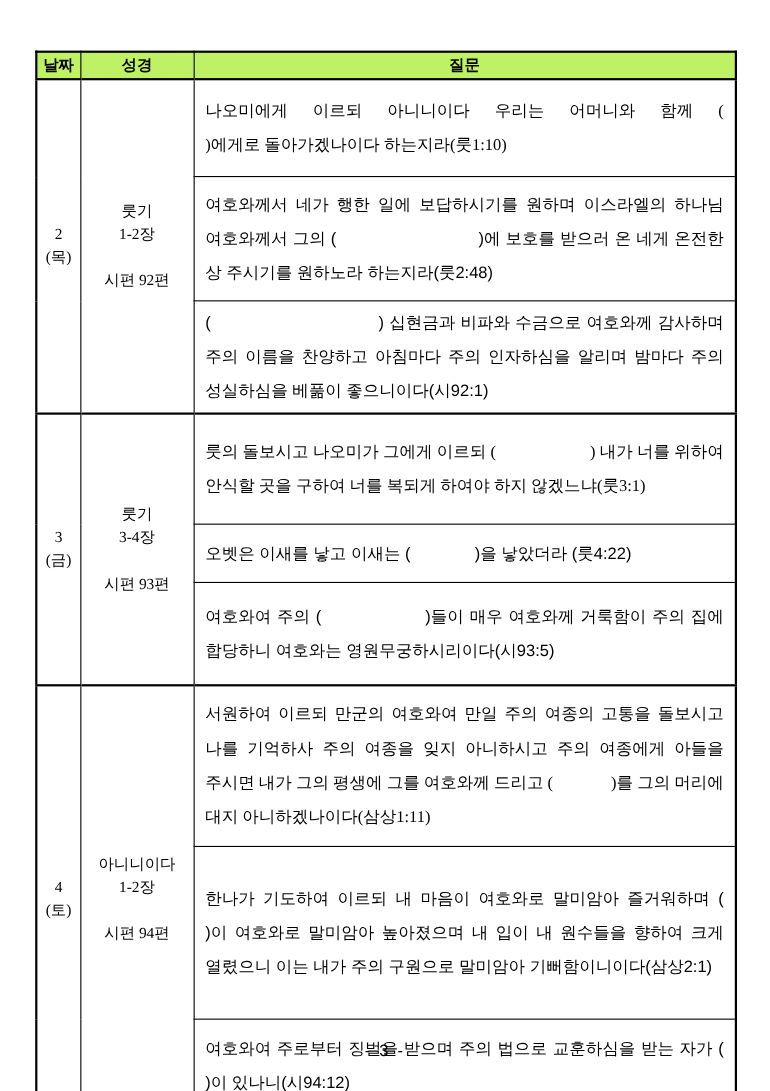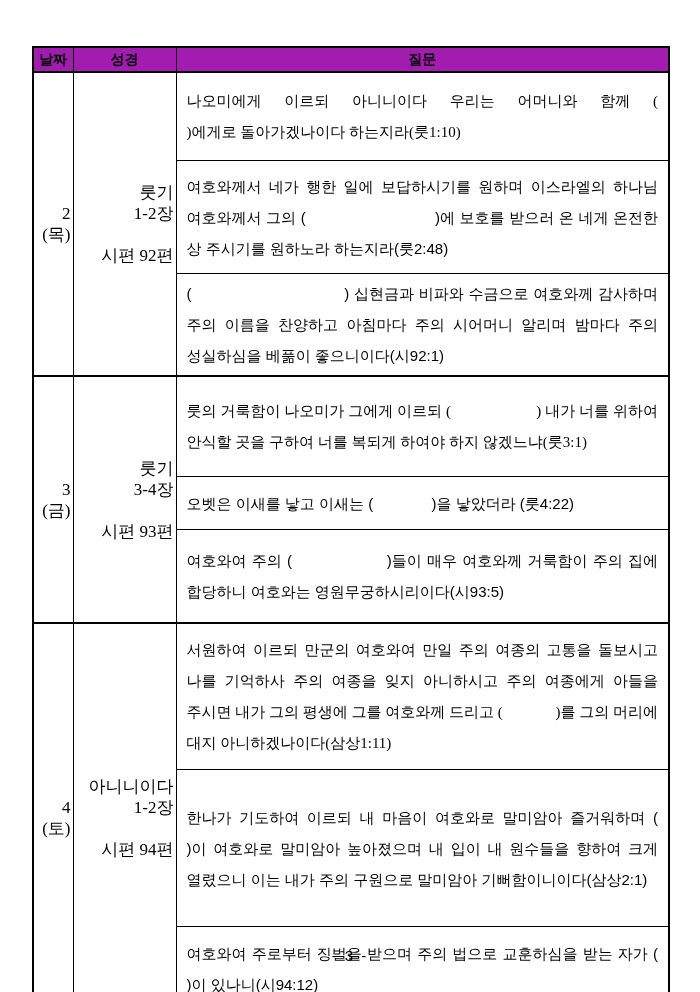--- a/index.html
+++ b/index.html
@@ -22,38 +22,38 @@
     top: 46px;
     width: 636px;
     border-collapse: collapse;
     table-layout: fixed;
     border: 2px solid #000;
   }
   col.c-date { width: 40px; }
   col.c-scripture { width: 103px; }
   col.c-question { width: 493px; }
   th {
-    background: #a21caf;
+    background: #bef264;
     border: 1px solid #000;
     border-bottom: 2px solid #000;
     font-size: 14px;
     font-weight: bold;
     height: 23px;
     padding: 0 2px;
     text-align: center;
     vertical-align: middle;
   }
   td {
     border: 1px solid #000;
     vertical-align: middle;
   }
   tr.group-start td { border-top: 2px solid #000; font-family: Liberation Serif, serif; }
   td.meta {
-    text-align: right;
-    font-size: 17px;
+    text-align: center;
+    font-size: 14px;
     line-height: 21px;
     padding: 2px;
   }
   td.meta .psalm { margin-top: 21px; }
   td.q {
     font-size: 15px;
     line-height: 31px;
     padding: 4px 10px;
     text-align: justify;
     text-justify: inter-word;
@@ -99,34 +99,34 @@
           <div>룻기</div>
           <div>1-2장</div>
           <div class="psalm">시편 92편</div>
         </td>
         <td class="q" style="height:79px">나오미에게 이르되 아니니이다 우리는 어머니와 함께 (                              )에게로 돌아가겠나이다 하는지라(룻1:10)</td>
       </tr>
       <tr>
         <td class="q" style="height:104px">여호와께서 네가 행한 일에 보답하시기를 원하며 이스라엘의 하나님 여호와께서 그의 (                            )에 보호를 받으러 온 네게 온전한 상 주시기를 원하노라 하는지라(룻2:48)</td>
       </tr>
       <tr>
-        <td class="q" style="height:93px">(                                ) 십현금과 비파와 수금으로 여호와께 감사하며 주의 이름을 찬양하고 아침마다 주의 시어머니 알리며 밤마다 주의 성실하심을 베풂이 좋으니이다(시92:1)</td>
+        <td class="q" style="height:93px">(                                ) 십현금과 비파와 수금으로 여호와께 감사하며 주의 이름을 찬양하고 아침마다 주의 인자하심을 알리며 밤마다 주의 성실하심을 베풂이 좋으니이다(시92:1)</td>
       </tr>
 
       <tr class="group-start">
         <td class="meta" rowspan="3">
           <div>3</div>
           <div>(금)</div>
         </td>
         <td class="meta" rowspan="3">
           <div>룻기</div>
           <div>3-4장</div>
           <div class="psalm">시편 93편</div>
         </td>
-        <td class="q" style="height:91px">룻의 거룩함이 나오미가 그에게 이르되 (                      ) 내가 너를 위하여 안식할 곳을 구하여 너를 복되게 하여야 하지 않겠느냐(룻3:1)</td>
+        <td class="q" style="height:91px">룻의 돌보시고 나오미가 그에게 이르되 (                      ) 내가 너를 위하여 안식할 곳을 구하여 너를 복되게 하여야 하지 않겠느냐(룻3:1)</td>
       </tr>
       <tr>
         <td class="q" style="height:44px">오벳은 이새를 낳고 이새는 (              )을 낳았더라 (룻4:22)</td>
       </tr>
       <tr>
         <td class="q" style="height:84px">여호와여 주의 (                  )들이 매우 여호와께 거룩함이 주의 집에 합당하니 여호와는 영원무궁하시리이다(시93:5)</td>
       </tr>
 
       <tr class="group-start">
         <td class="meta" rowspan="3">

